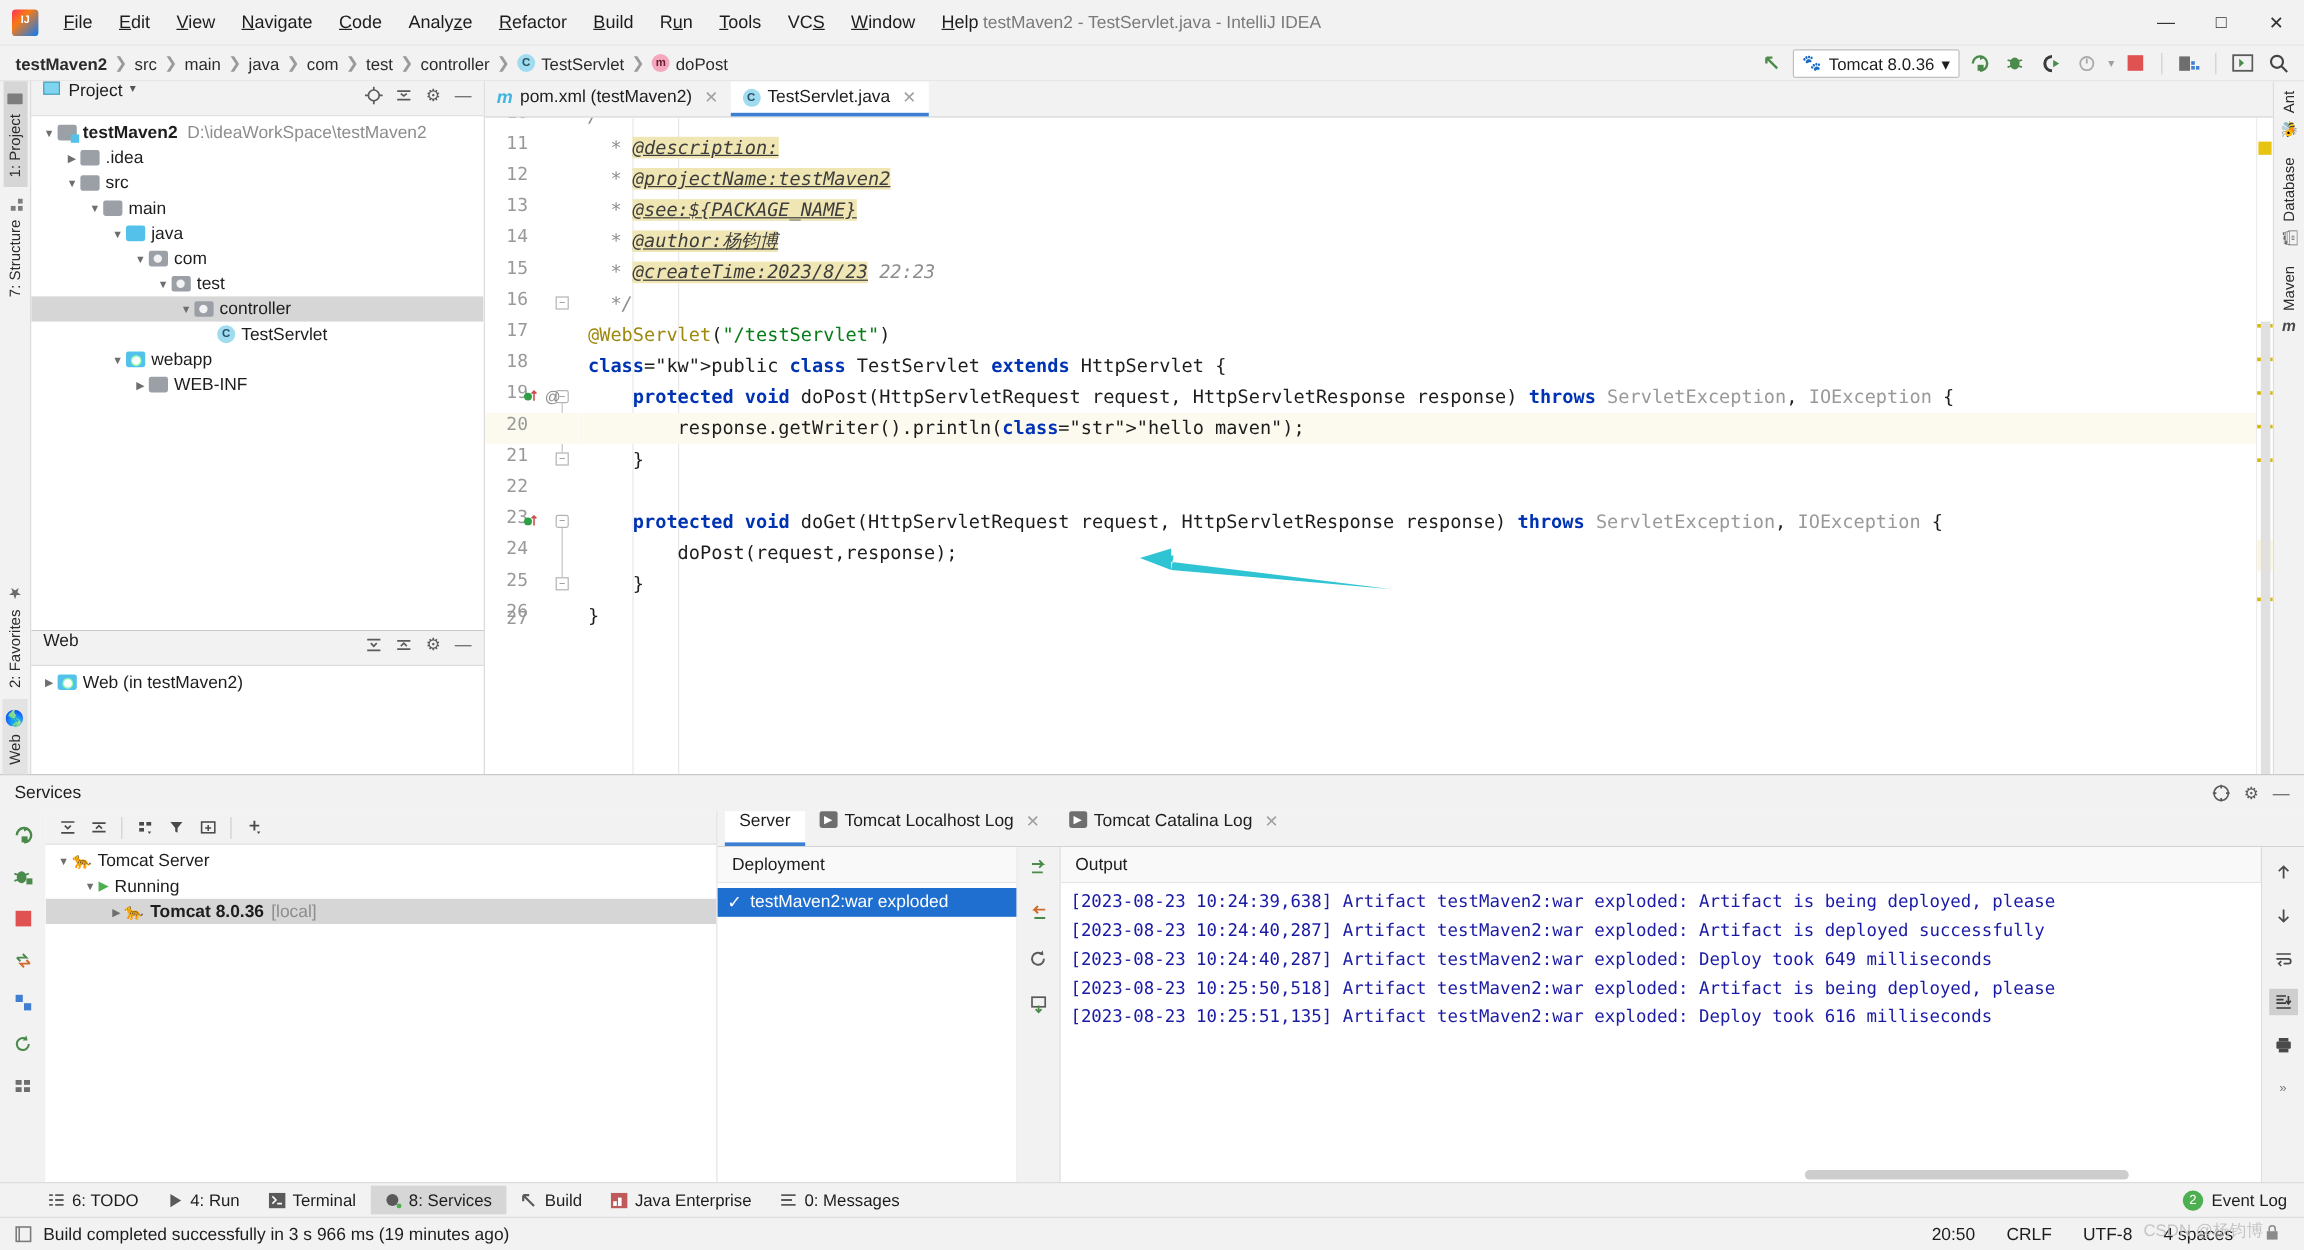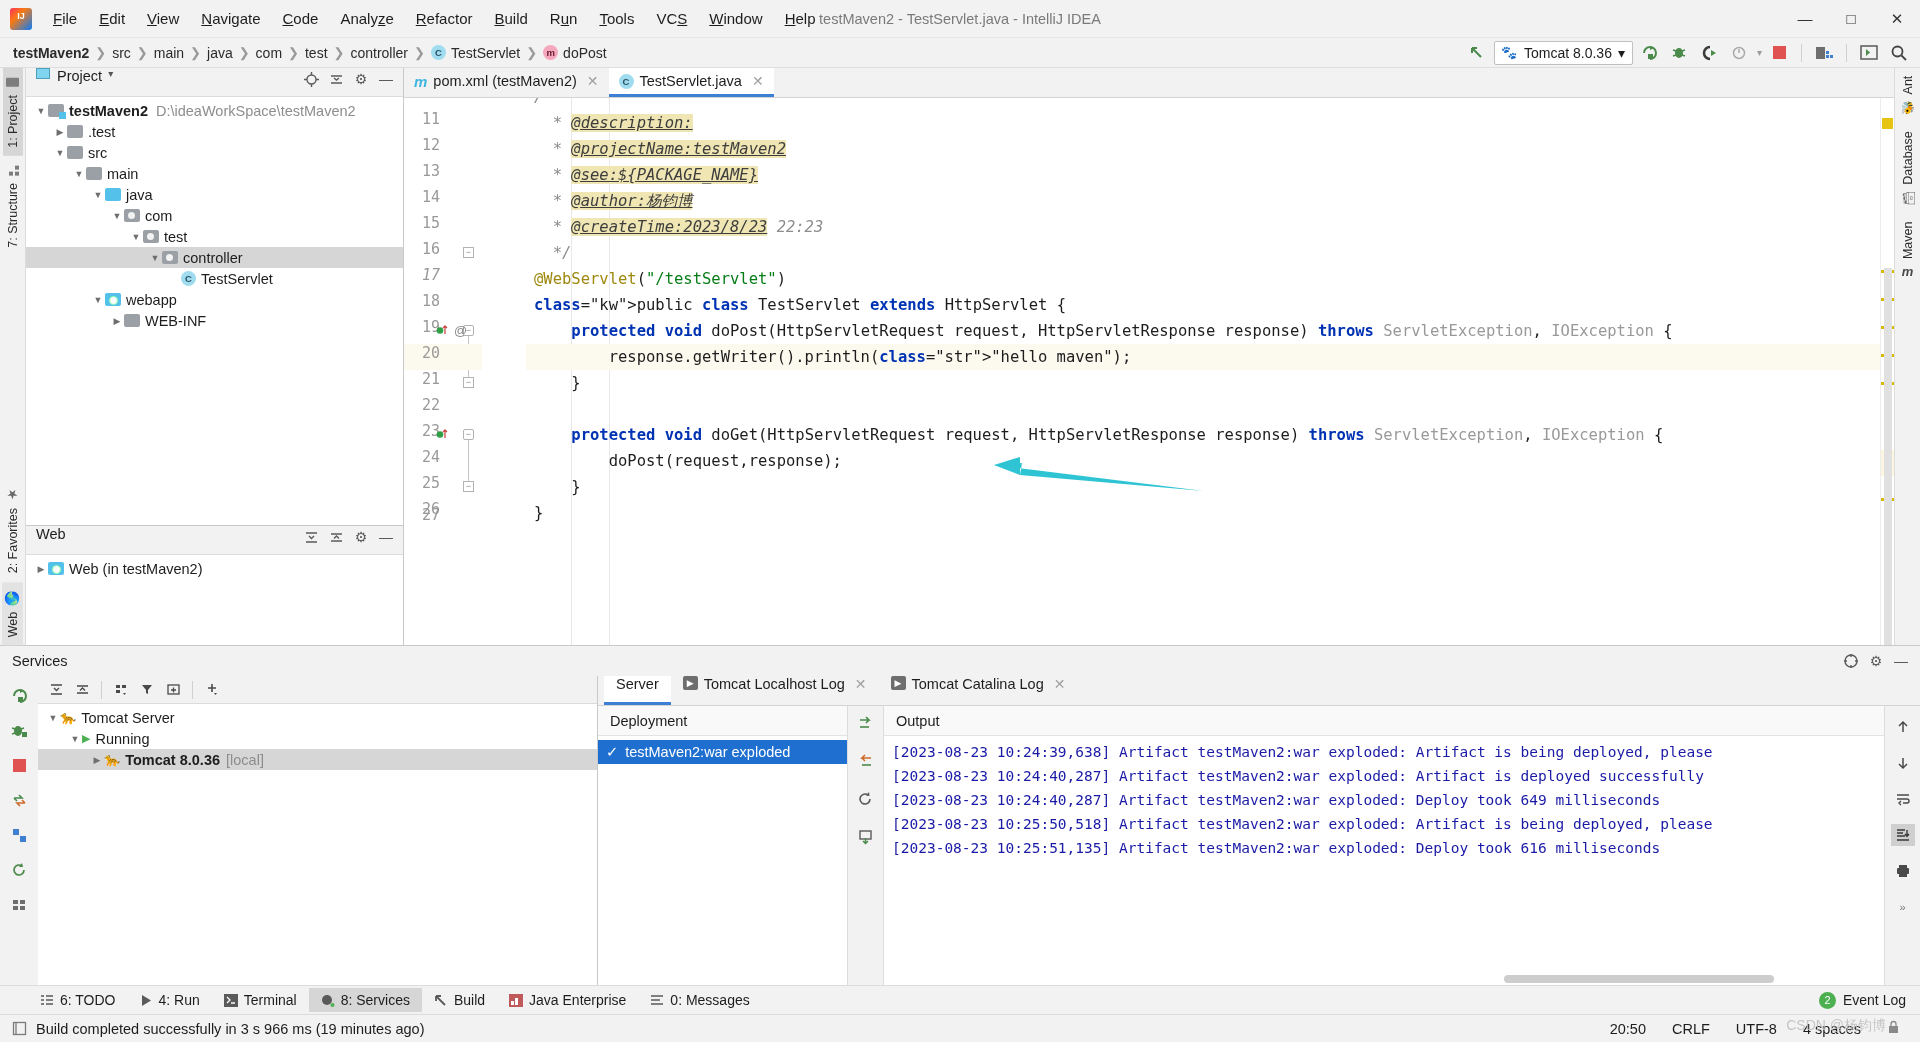--- a/index.html
+++ b/index.html
@@ -100,21 +100,21 @@
           border-bottom:1px solid #d4d4d4;}
   .etab{ display:flex;align-items:center;gap:6px;padding:0 10px; font-size:14.5px; cursor:default;
          border-bottom:3px solid transparent;}
   .etab.active{ background:#fff; border-bottom-color:#3c7fd4; }
   .xm{ color:#a0a0a0; font-size:14px; margin-left:4px;}
   .mico{ color:#3fb6e0; font-style:italic; font-weight:bold; font-size:15px;}
 
   .codewrap{ flex:1 1 auto; display:flex; min-height:0; position:relative; overflow:hidden;}
   .gutter{ width:78px; flex:none; background:#fff; position:relative; }
   .code{ flex:1 1 auto; position:relative; font-family:"DejaVu Sans Mono", monospace;
-         font-size:15.5px; overflow:hidden; background:#fff;margin-left:44px;}
+         font-size:15.5px; overflow:hidden; background:#fff;}
   .ln{ position:absolute; right:42px; color:#999999; font-family:"DejaVu Sans Mono", monospace;
        font-size:15px;}
   .cline{ position:absolute; left:0; white-space:pre; line-height:26px; height:26px;}
   .hl-row{ position:absolute; left:0; right:0; height:26px; background:#fcfaef; }
   .foldmark{ position:absolute; right:8px; width:11px; height:11px; border:1px solid #b3b3b3;
              color:#8a8a8a; font-size:9px; line-height:9px; text-align:center; background:#fff;}
   .foldline{ position:absolute; right:13px; width:1px; background:#c4c4c4;}
   .gico{ position:absolute; font-size:11px; }
 
   
@@ -381,21 +381,21 @@
       <div class="tree" id="project-tree">
           <div class="trow" style="padding-left: 8px;">
             <span class="tw">▼</span>
             <span class="fi mod"></span>
             <span class="tlabel b">testMaven2</span>
             <span class="tpath">D:\ideaWorkSpace\testMaven2</span>
           </div>
           <div class="trow" style="padding-left: 27px;">
             <span class="tw">▶</span>
             <span class="fi gray"></span>
-            <span class="tlabel">.test</span>
+            <span class="tlabel">.idea</span>
           </div>
           <div class="trow" style="padding-left: 27px;">
             <span class="tw">▼</span>
             <span class="fi gray"></span>
             <span class="tlabel">src</span>
           </div>
           <div class="trow" style="padding-left: 46px;">
             <span class="tw">▼</span>
             <span class="fi gray"></span>
             <span class="tlabel">main</span>
@@ -482,21 +482,21 @@
       <div class="codewrap">
         <div class="gutter" id="gutter">
             <div class="ln" style="top: -14px;">10</div>
             <div class="ln" style="top: 12px;">11</div>
             <div class="ln" style="top: 38px;">12</div>
             <div class="ln" style="top: 64px;">13</div>
             <div class="ln" style="top: 90px;">14</div>
             <div class="ln" style="top: 116px;">15</div>
             <div class="ln" style="top: 142px;">16</div>
             <div class="foldmark" style="top: 149px;">−</div>
-            <div class="ln" style="top: 168px; font-style: italic;">17</div>
+            <div class="ln" style="top: 168px;">17</div>
             <div class="ln" style="top: 194px;">18</div>
             <div class="ln" style="top: 220px;">19</div>
             <div class="foldmark" style="top: 227px; border-radius: 2px;">−</div>
             <div class="foldline" style="top: 238px; height: 44px;"></div>
             <div class="gico" style="top: 226px; left: 32px;"><svg width="13" height="13" viewBox="0 0 13 13">
                 <circle cx="4" cy="6.5" r="3.3" fill="#2f9e44"></circle>
                 <path d="M9 2 v8 M7 4 l2-2 2 2" stroke="#c94b4b" stroke-width="1.3" fill="none"></path>
               </svg></div>
             <div class="gico" style="top: 225px; left: 50px; color: rgb(138, 138, 138); font-size: 13px;">@</div>
             <div class="hl-row" style="top: 246px; position: absolute; left: 0px; right: 0px;"></div>

